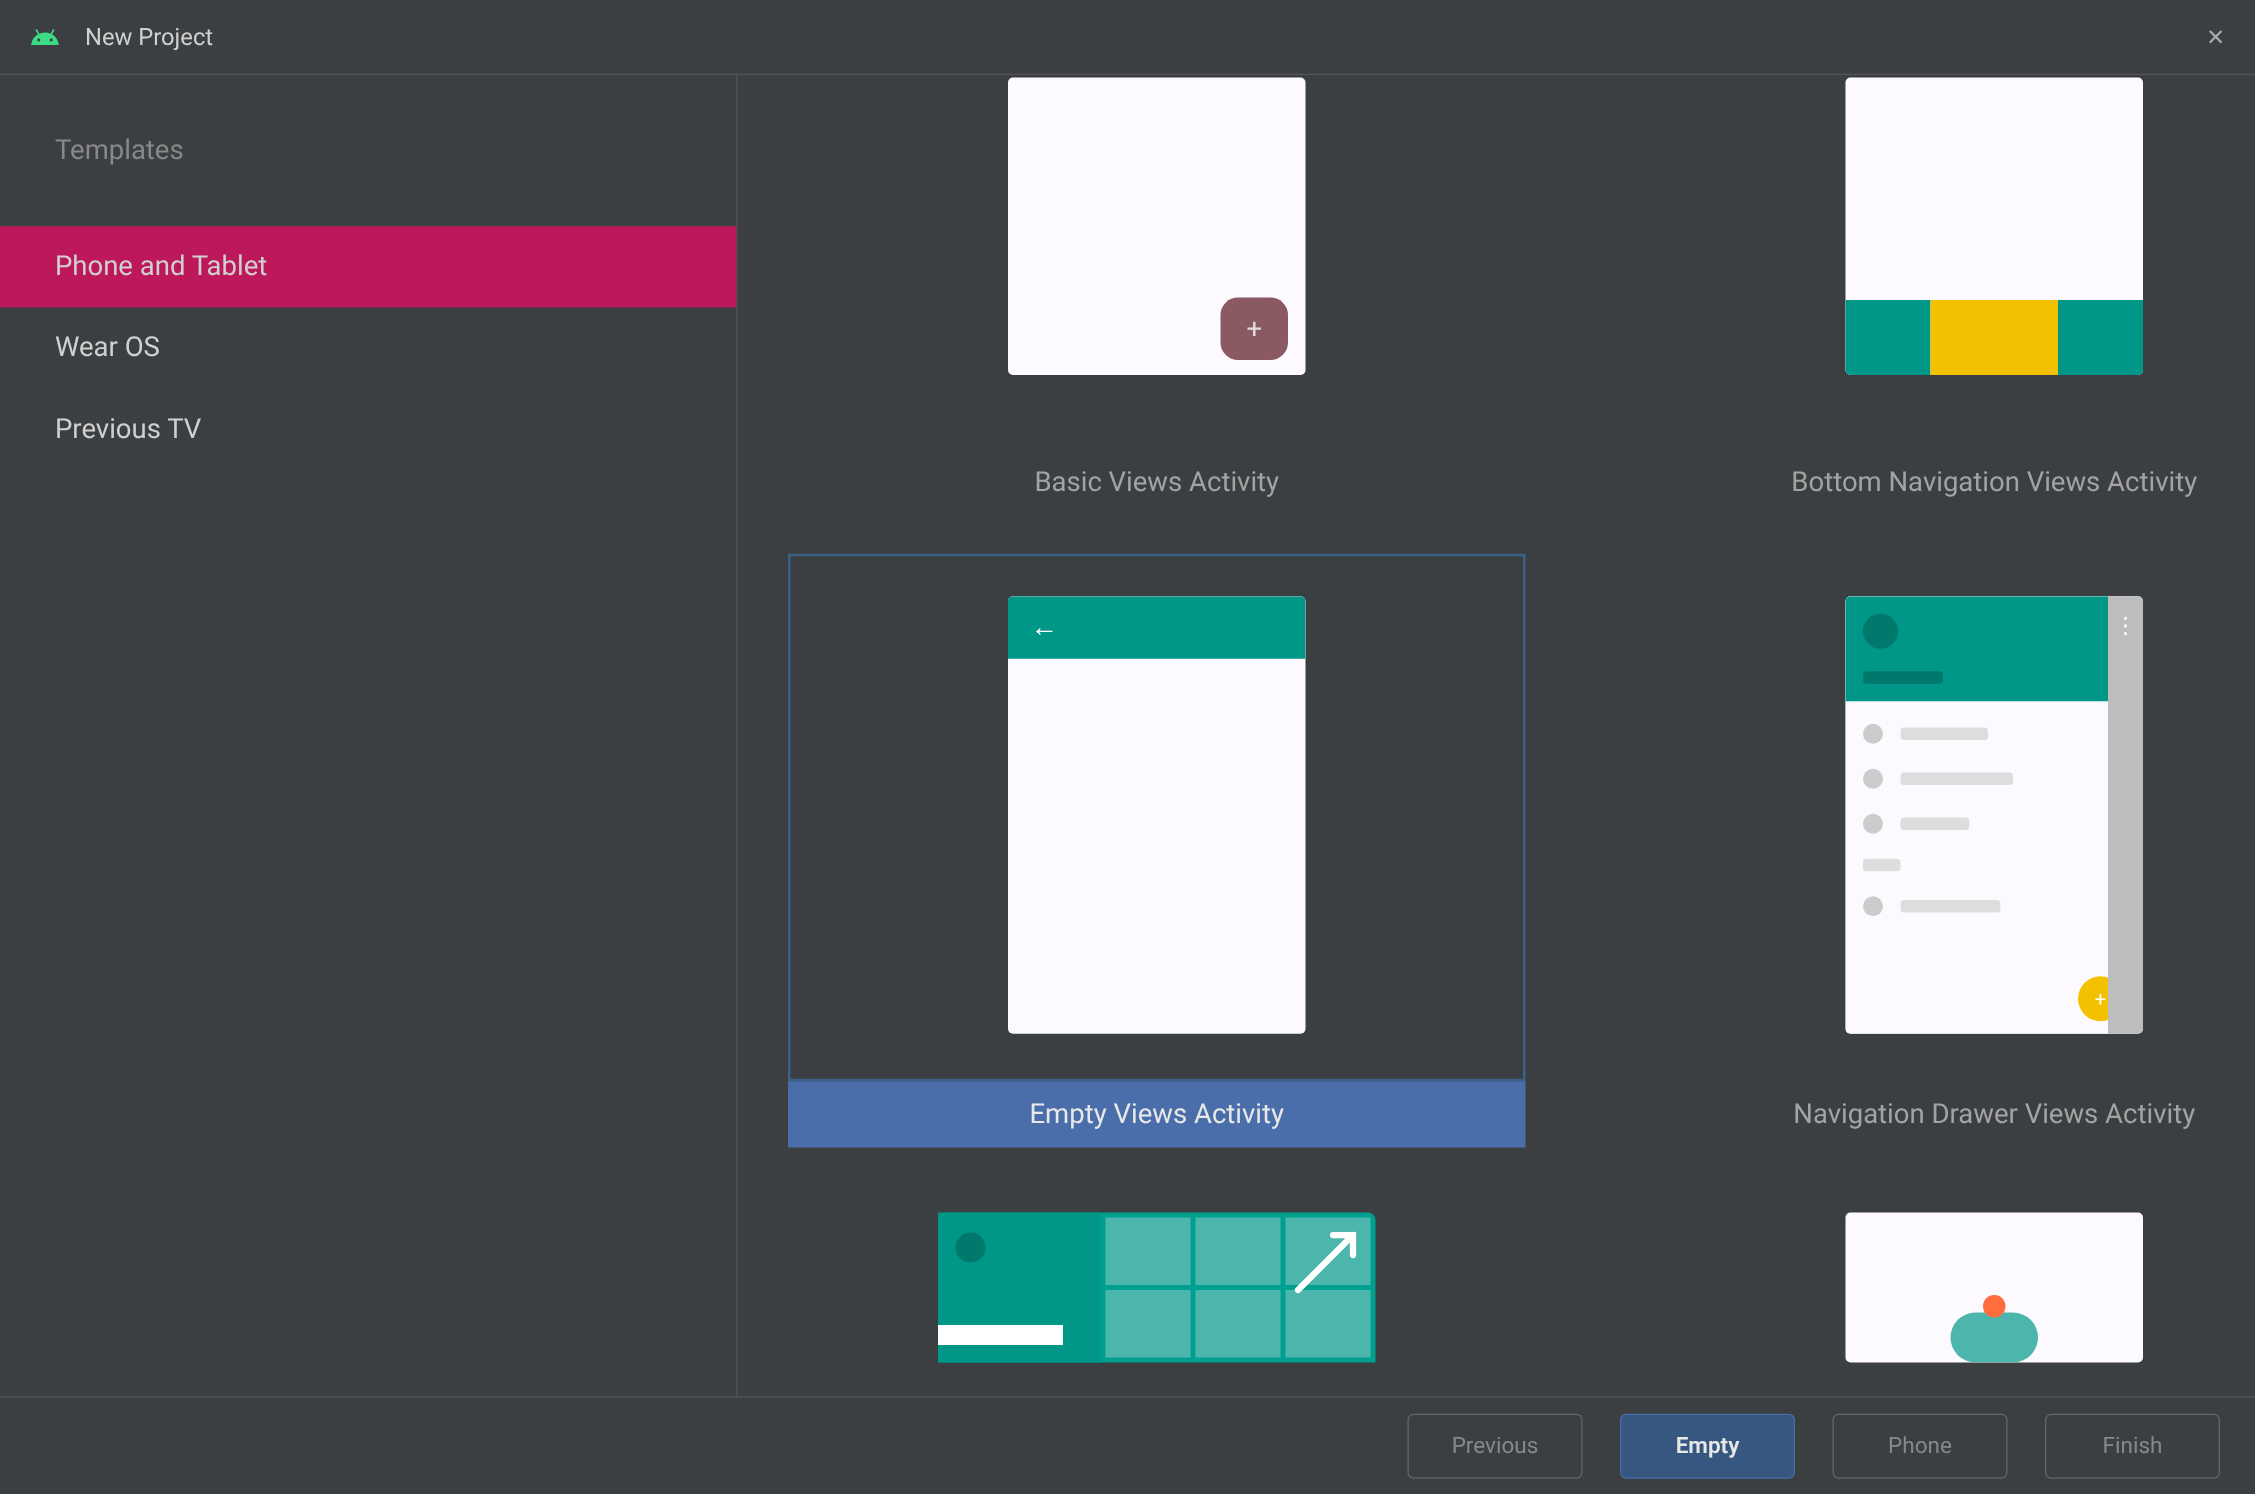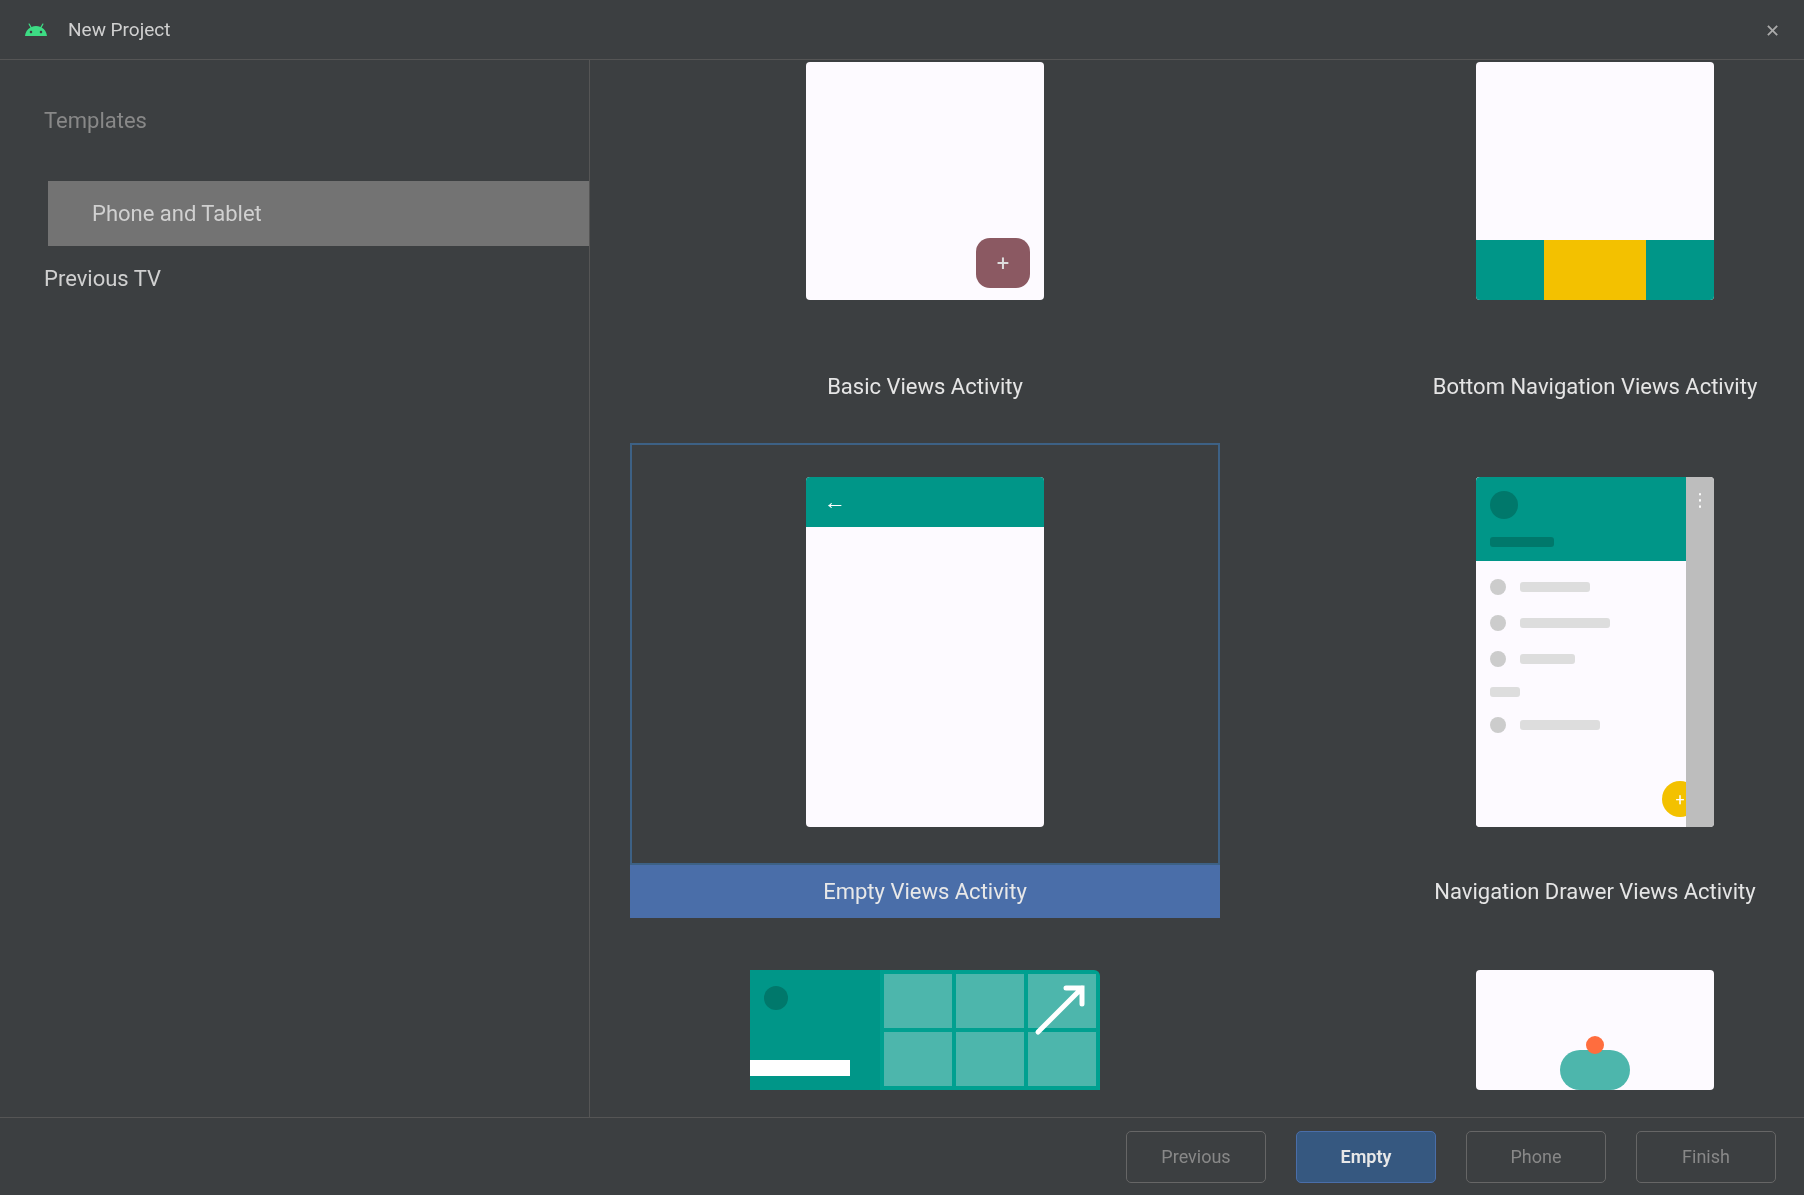--- a/index.html
+++ b/index.html
@@ -58,22 +58,21 @@
       font-size: 22px;
       color: #888;
     }
     .sidebar-item {
       padding: 20px 44px;
       font-size: 22px;
       color: #d0d0d0;
       cursor: pointer;
     }
     .sidebar-item.active {
-      background: #737373;
-      margin-left: 48px;
+      background: #be185d;
     }
     .content {
       flex: 1;
       overflow-y: auto;
       padding: 0 40px 40px;
       position: relative;
     }
     .content::-webkit-scrollbar { width: 18px; }
     .content::-webkit-scrollbar-track { background: #3c3f41; }
     .content::-webkit-scrollbar-thumb { background: #5a5d5f; border-radius: 2px; }
@@ -122,21 +121,21 @@
       background: #fdfaff;
       border-radius: 4px;
       position: relative;
       overflow: hidden;
     }
     .template-label {
       width: 590px;
       text-align: center;
       font-size: 22px;
       padding: 14px 0;
-      color: #e5e5e5;
+      color: #a3a3a3;
     }
     
     .fab {
       position: absolute;
       right: 14px;
       bottom: 12px;
       width: 54px;
       height: 50px;
       background: #8b5962;
       border-radius: 14px;
@@ -278,20 +277,21 @@
     </span>
     <span class="titlebar-title">New Project</span>
     <span class="close-btn">✕</span>
   </div>
 
   <div class="main">
 
     <div class="sidebar">
       <div class="sidebar-heading">Templates</div>
       <div class="sidebar-item active"><span>Phone and Tablet</span></div>
+      <div class="sidebar-item"><span>Wear OS</span></div>
       <div class="sidebar-item"><span>Previous TV</span></div>
     </div>
 
     <div class="content">
       <div class="grid">
 
         <div class="template-card">
           <div class="preview-wrap partial-top">
             <div class="phone" style="height:238px;">
               <div class="fab">+</div>

